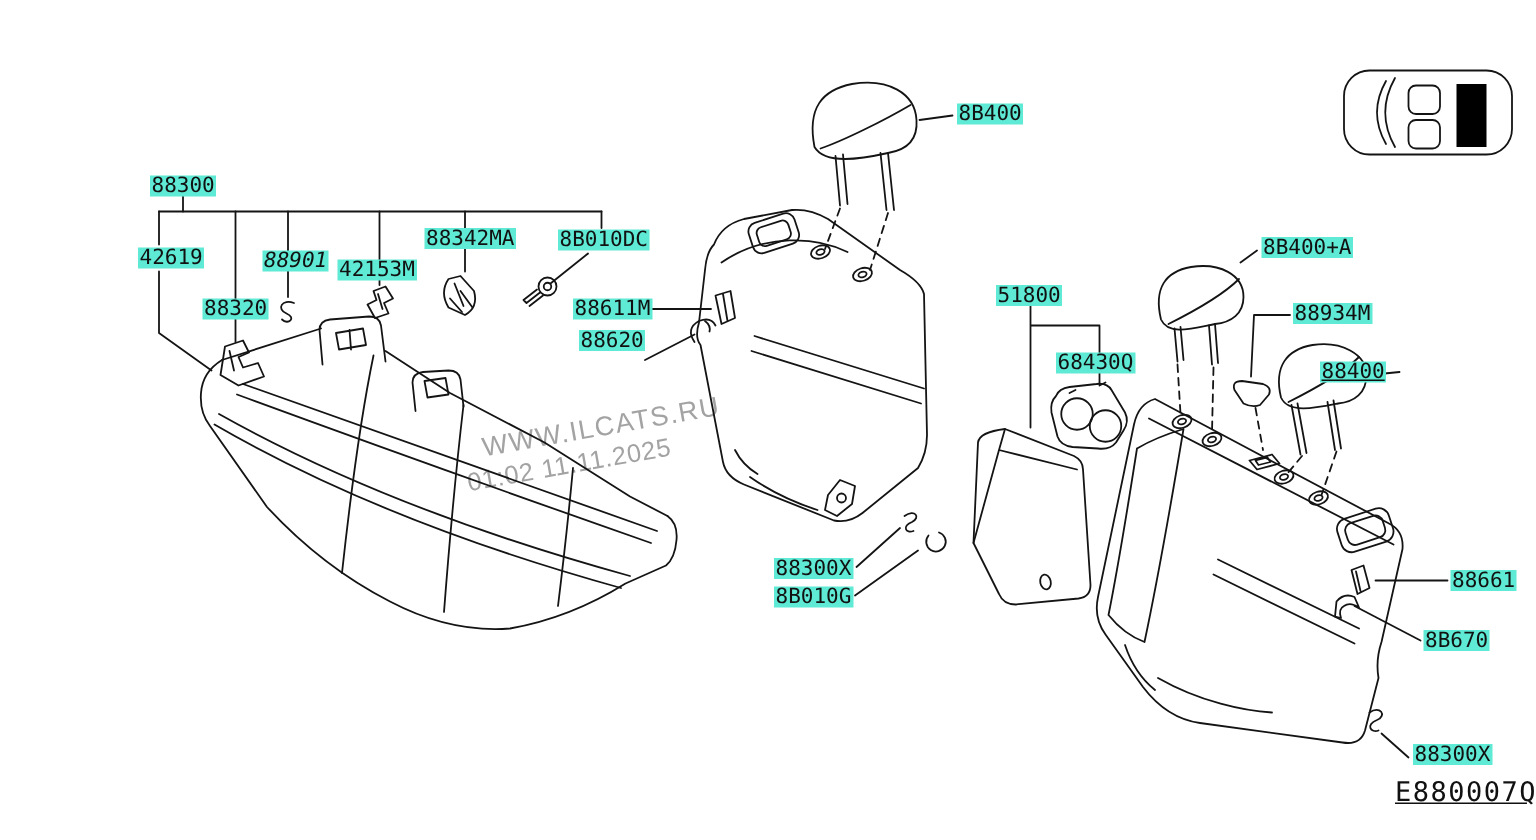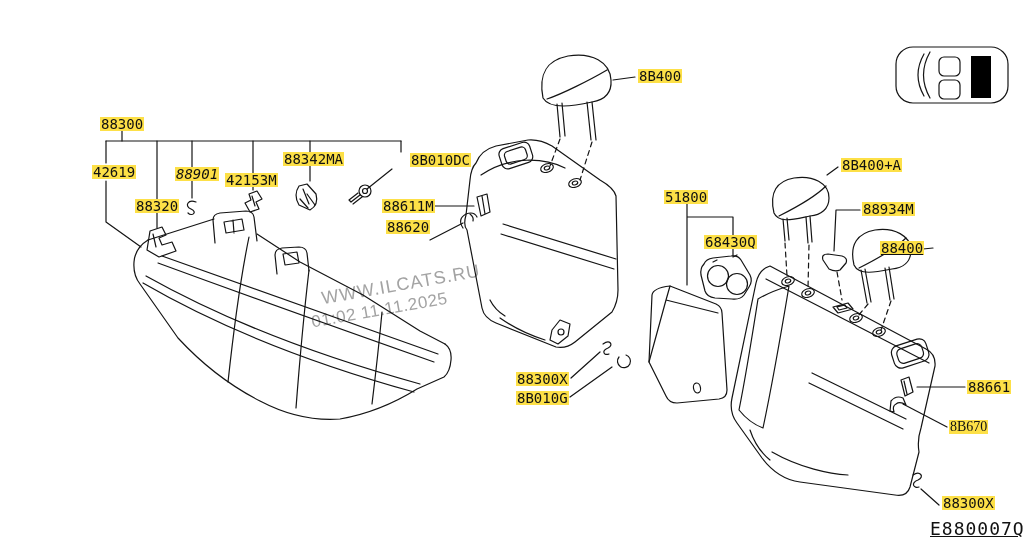--- a/index.html
+++ b/index.html
@@ -12,21 +12,21 @@
     transform:rotate(-10deg);transform-origin:left top;
     color:#a3a3a3;font-family:"Liberation Sans",sans-serif;
     z-index:1;line-height:22px;white-space:nowrap;
   }
   .wm .wm1{font-size:18px;letter-spacing:1px;margin-left:14px;}
   .wm .wm2{font-size:17px;letter-spacing:0.5px;}
   svg.art{position:absolute;left:0;top:0;z-index:2;}
   .pl{
     position:absolute;z-index:3;
     font-size:14px;line-height:14px;color:#111;
-    background:#fde047;padding:0 1px;white-space:nowrap;text-align:right;
+    background:#5eead4;padding:0 1px;white-space:nowrap;text-align:right;
   }
   .code{
     position:absolute;z-index:3;font-size:18px;line-height:18px;color:#111;
     letter-spacing:1px;
     text-decoration:underline;
   }
 </style>
 </head>
 <body>
 
@@ -236,30 +236,30 @@
       <path d="M913,475 C920,470 925,477 918,480 C910,483 914,489 919,487"></path>
     </g>
   </svg>
 
   <div class="pl" style="left:100px;top:117px;">88300</div>
   <div class="pl" style="left:92px;top:165px;">42619</div>
   <div class="pl" style="left:135px;top:199px;">88320</div>
   <div class="pl" style="left:175px;top:167px;font-style:italic;">88901</div>
   <div class="pl" style="left:225px;top:173px;">42153M</div>
   <div class="pl" style="left:283px;top:152px;">88342MA</div>
-  <div class="pl" style="left:372px;top:153px;margin-left:38px;">8B010DC</div>
+  <div class="pl" style="left:372px;top:153px;">8B010DC</div>
   <div class="pl" style="left:382px;top:199px;">88611M</div>
   <div class="pl" style="left:386px;top:220px;">88620</div>
   <div class="pl" style="left:638px;top:69px;">8B400</div>
   <div class="pl" style="left:516px;top:372px;">88300X</div>
   <div class="pl" style="left:516px;top:391px;">8B010G</div>
   <div class="pl" style="left:664px;top:190px;">51800</div>
   <div class="pl" style="left:704px;top:235px;">68430Q</div>
   <div class="pl" style="left:841px;top:158px;">8B400+A</div>
   <div class="pl" style="left:862px;top:202px;">88934M</div>
   <div class="pl" style="left:880px;top:241px;text-decoration:underline;">88400</div>
   <div class="pl" style="left:967px;top:380px;">88661</div>
-  <div class="pl" style="left:949px;top:420px;font-family:Liberation Serif, serif;">8B670</div>
+  <div class="pl" style="left:949px;top:420px;">8B670</div>
   <div class="pl" style="left:942px;top:496px;">88300X</div>
 
   <div class="code" style="left:930px;top:520px;">E880007Q</div>
 
 </div>
 
 </body></html>

